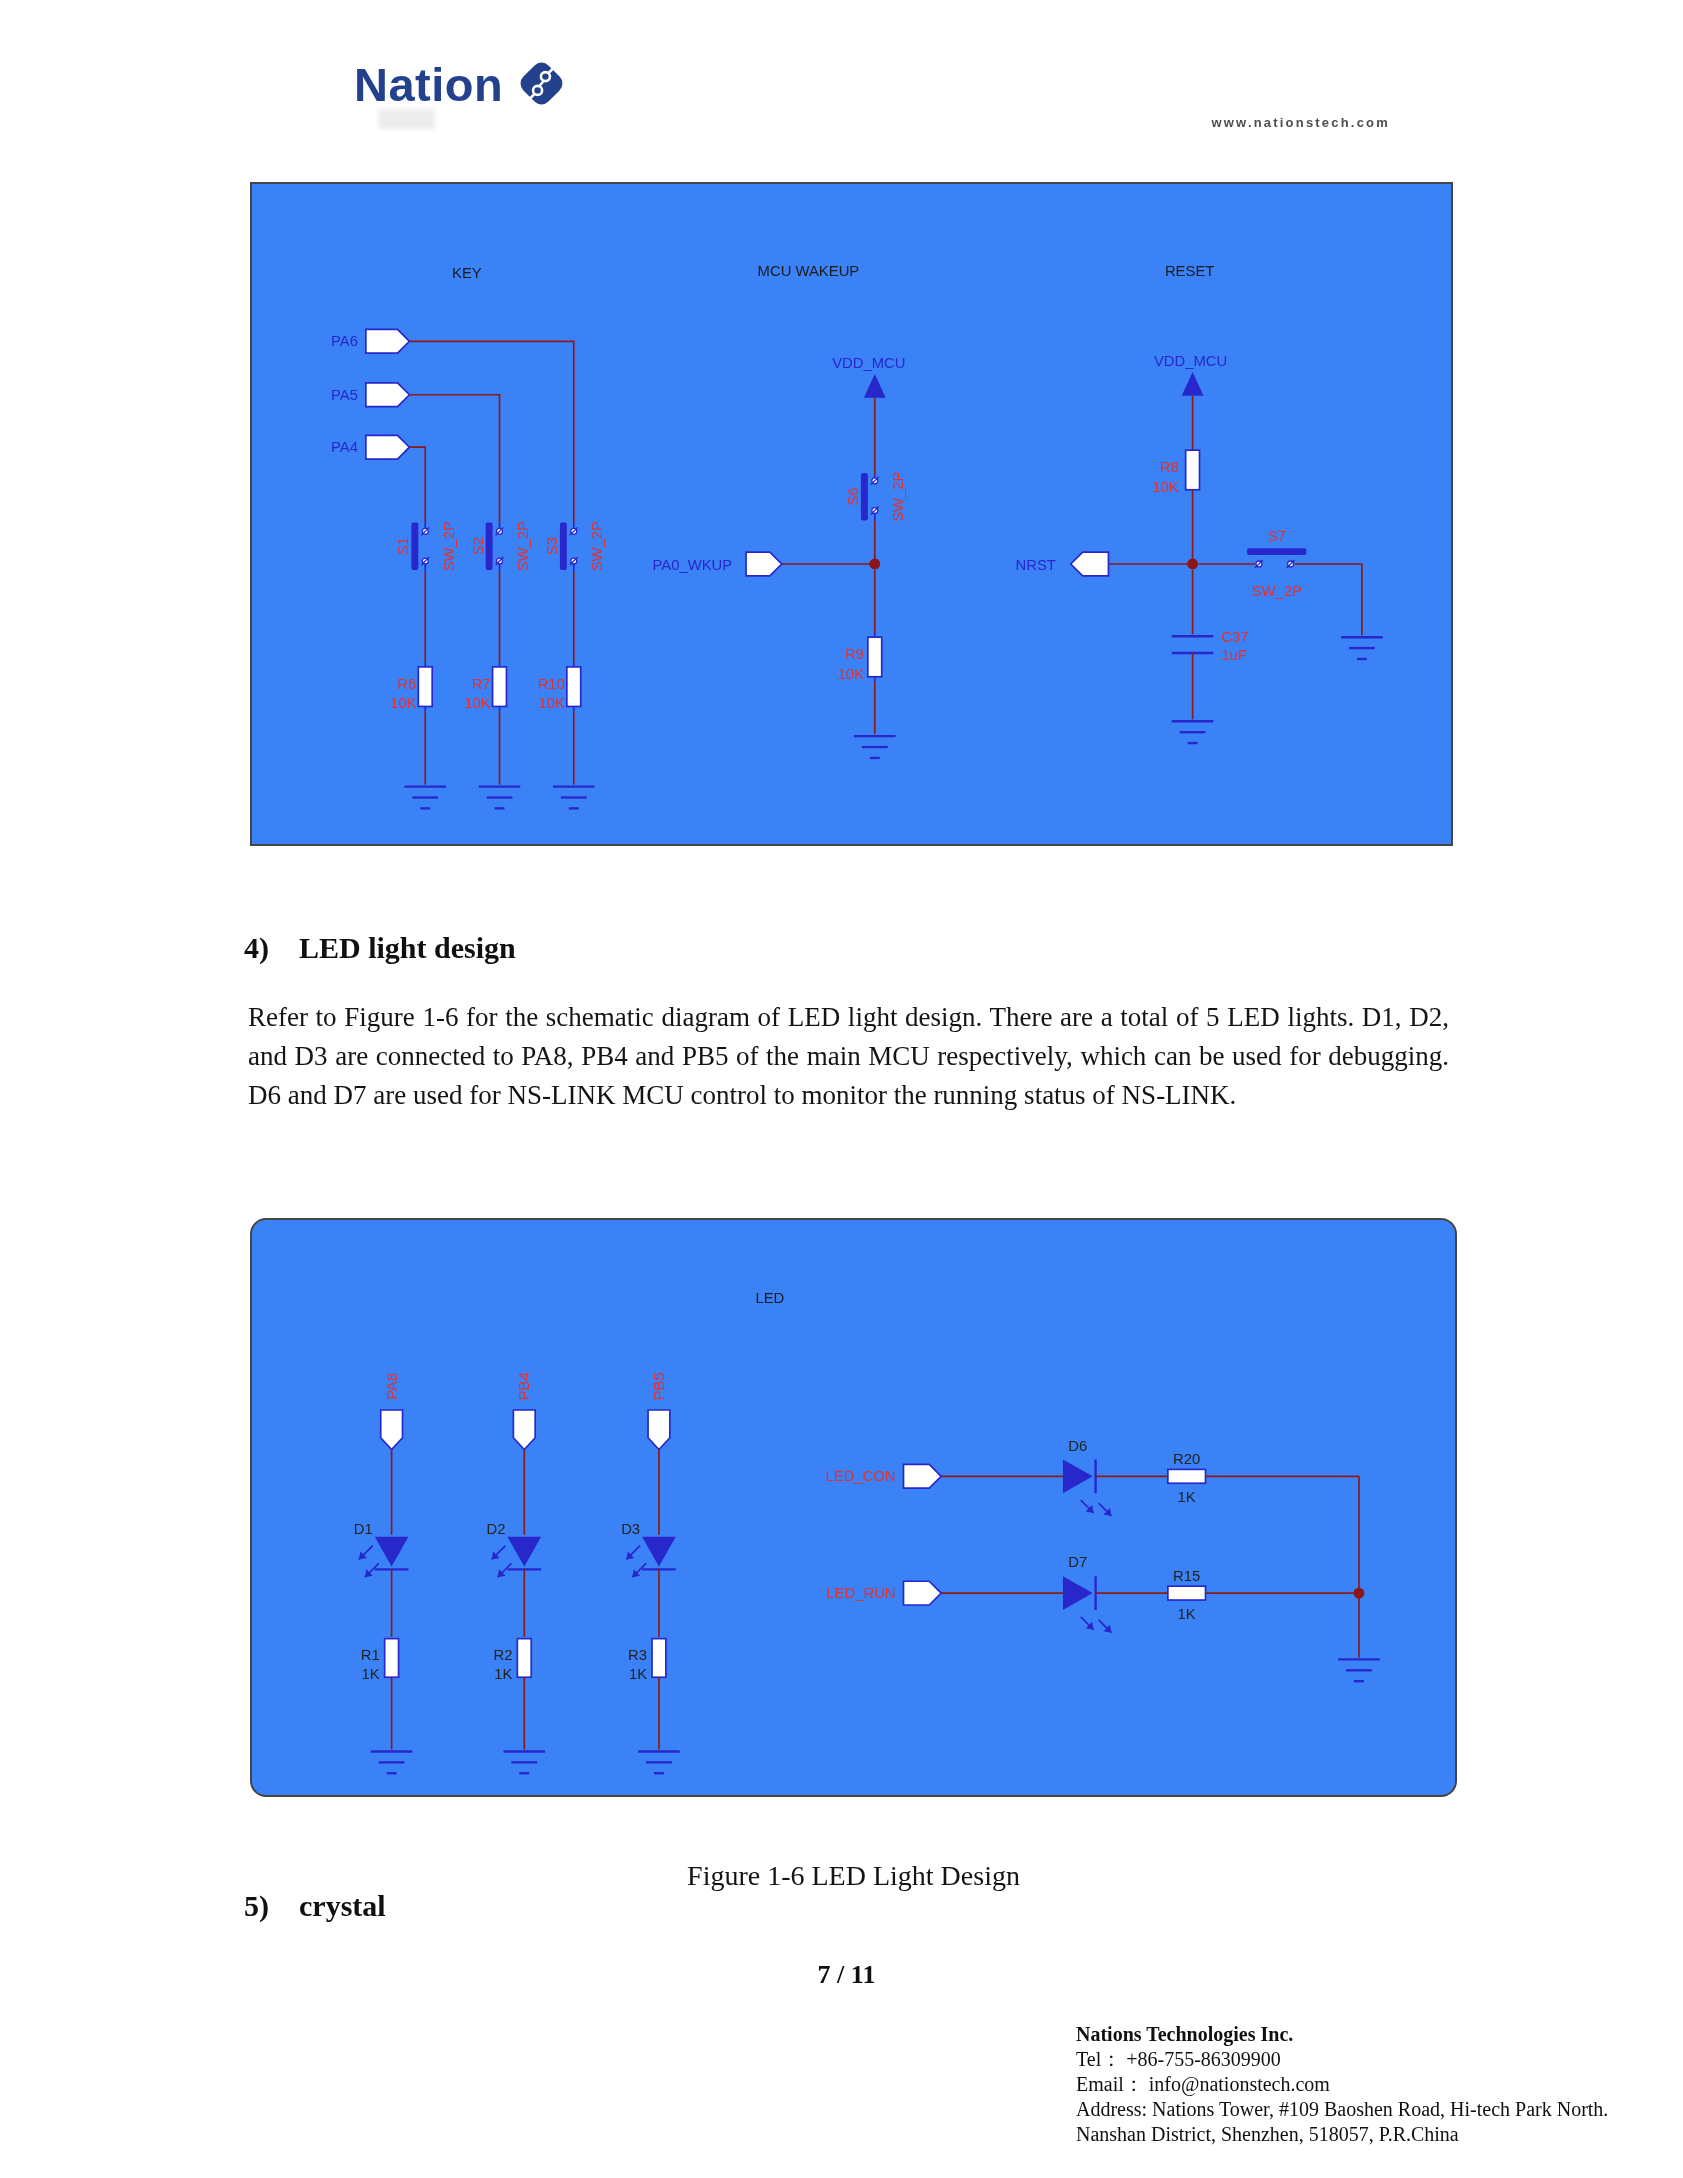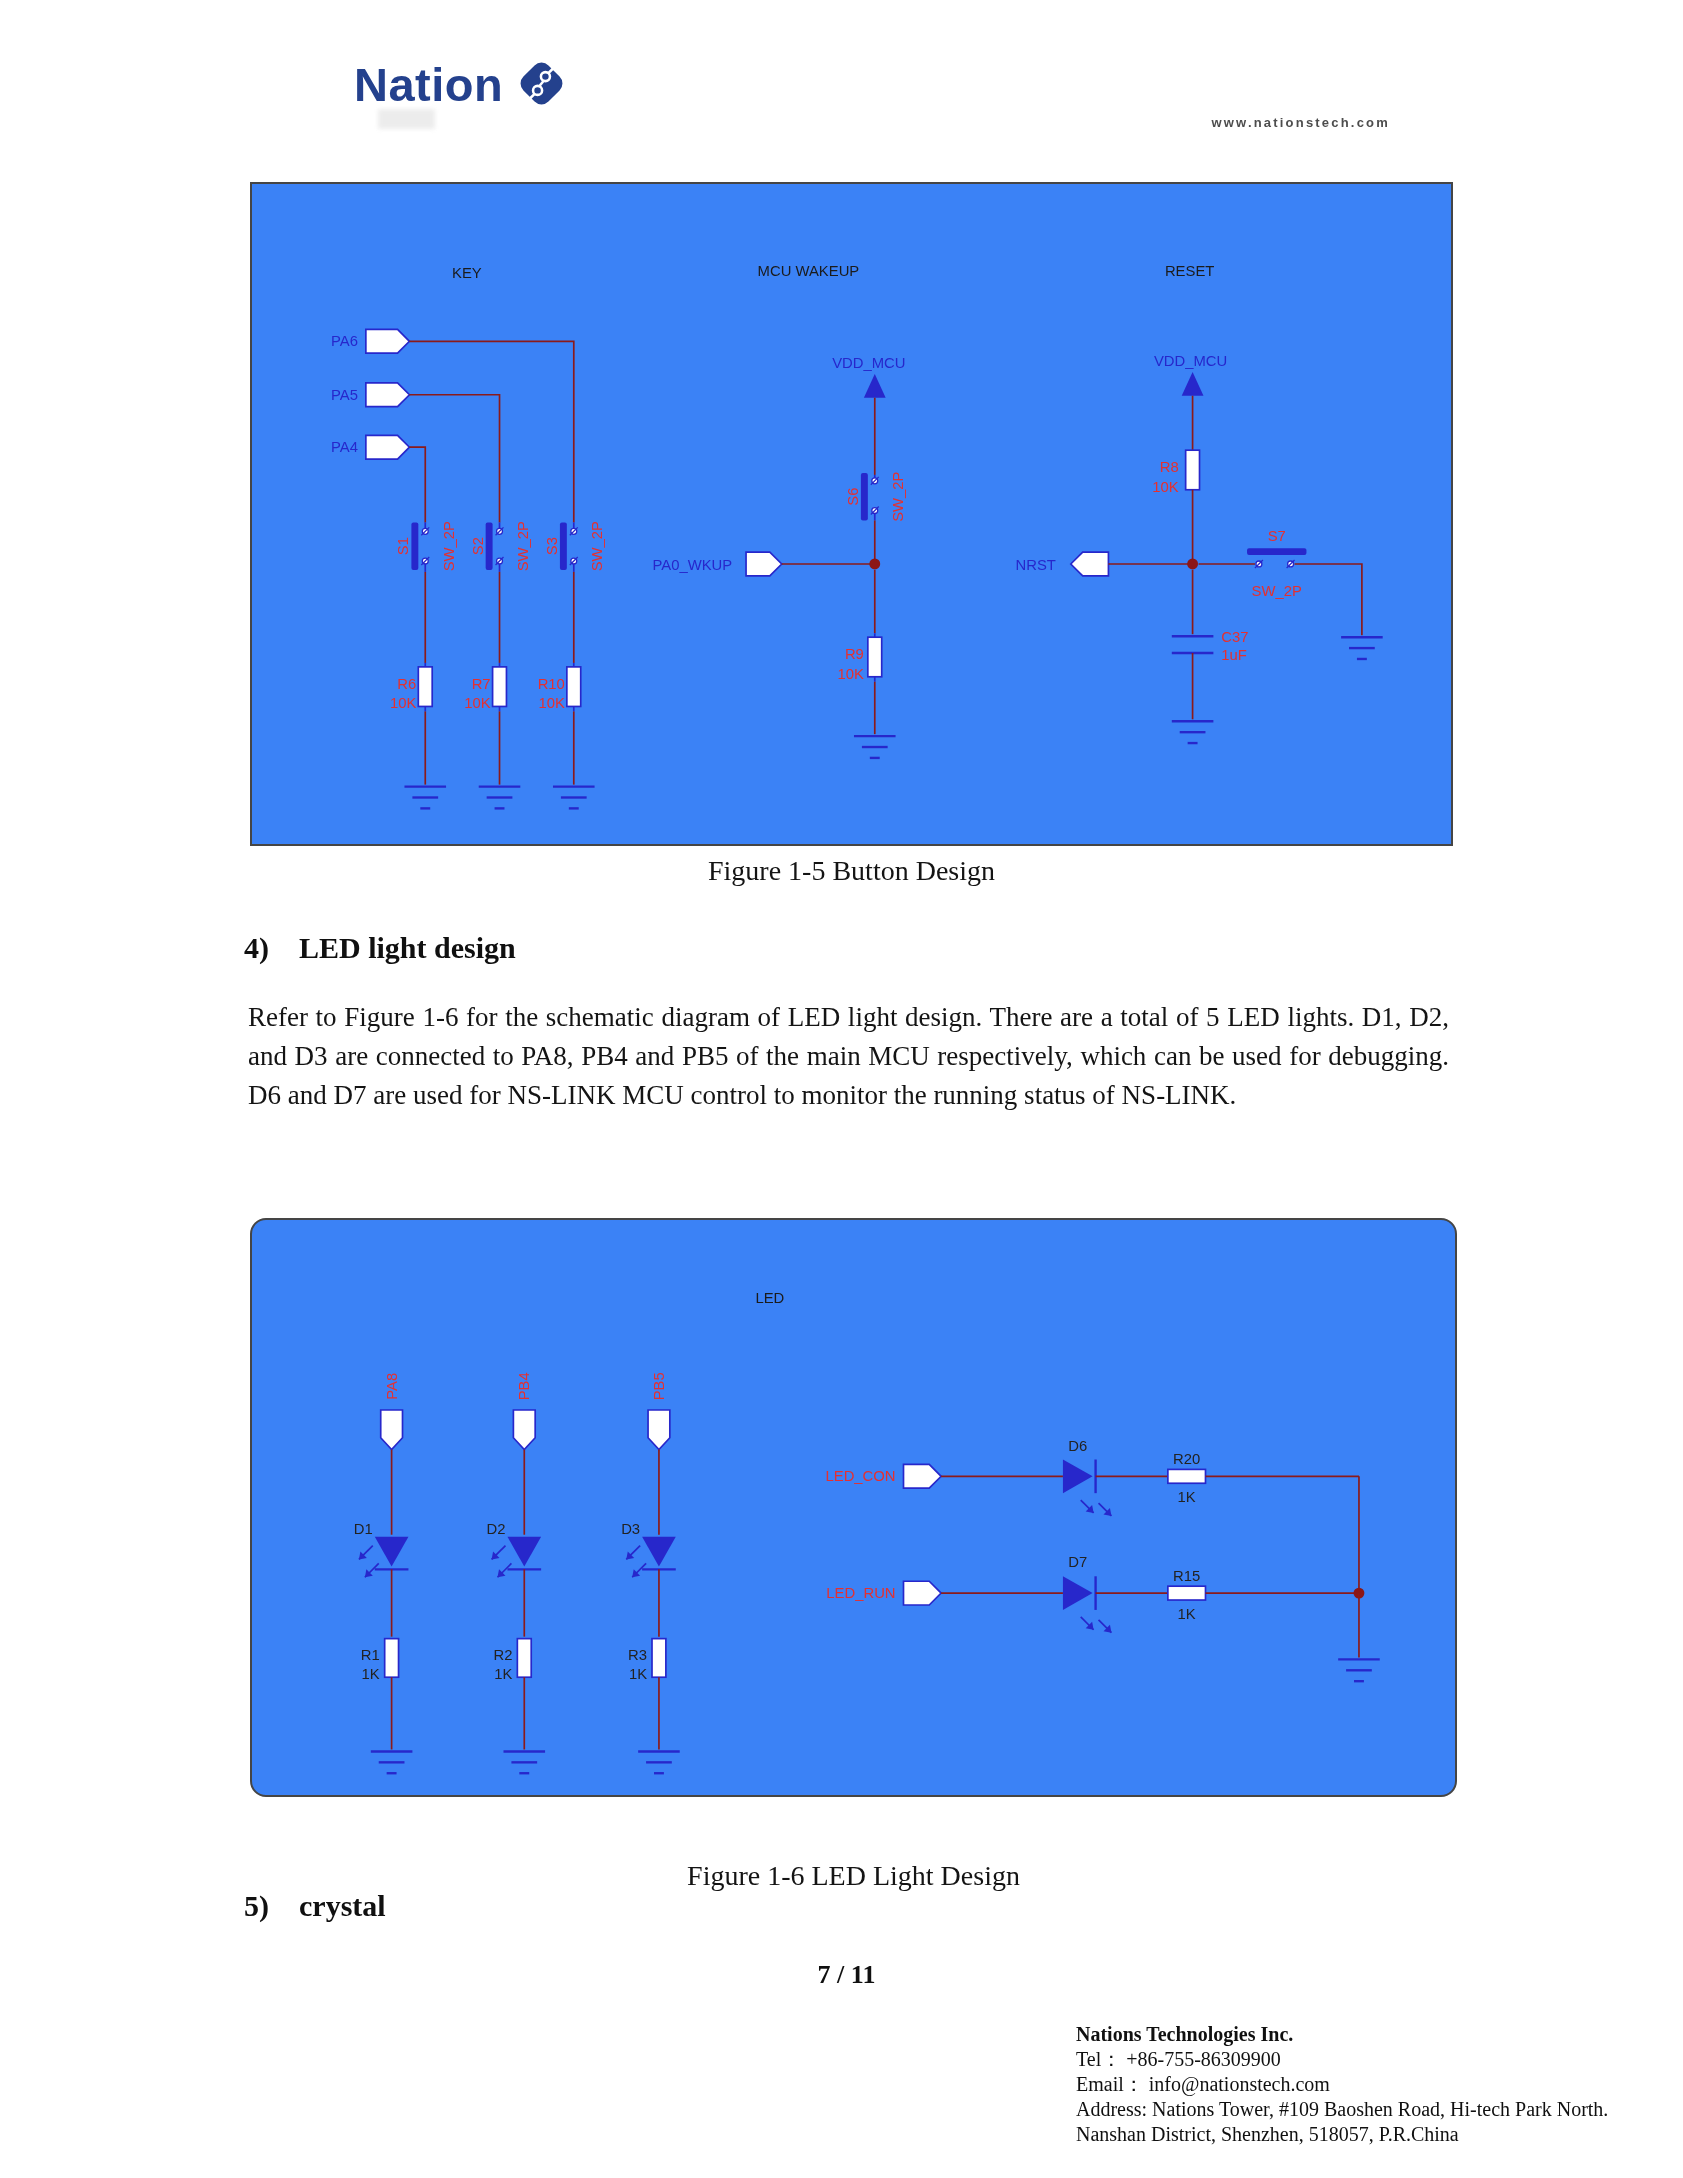--- a/index.html
+++ b/index.html
@@ -228,21 +228,20 @@
         <text class="red" x="979" y="463">C37</text>
         <text class="red" x="979" y="481">1uF</text>
         <line class="w" x1="950" y1="474" x2="950" y2="541"></line>
         <line class="b2" x1="929" y1="543" x2="971" y2="543"></line>
         <line class="b2" x1="937" y1="554" x2="963" y2="554"></line>
         <line class="b2" x1="945" y1="565" x2="955" y2="565"></line>
       </g>
     </svg>
   </div>
 
-  <div class="caption cap1">Figure 1-5 Button Design</div>
 
   <div class="heading h4">
     <span>4)</span>
     <span>LED light design</span>
   </div>
 
   <div class="para">Refer to Figure 1-6 for the schematic diagram of LED light design. There are a total of 5 LED lights. D1, D2, and D3 are connected to PA8, PB4 and PB5 of the main MCU respectively, which can be used for debugging. D6 and D7 are used for NS-LINK MCU control to monitor the running status of NS-LINK.</div>
 
   <div class="figbox fig2">
     <svg class="schem" viewBox="0 0 1215 581" preserveAspectRatio="none">

